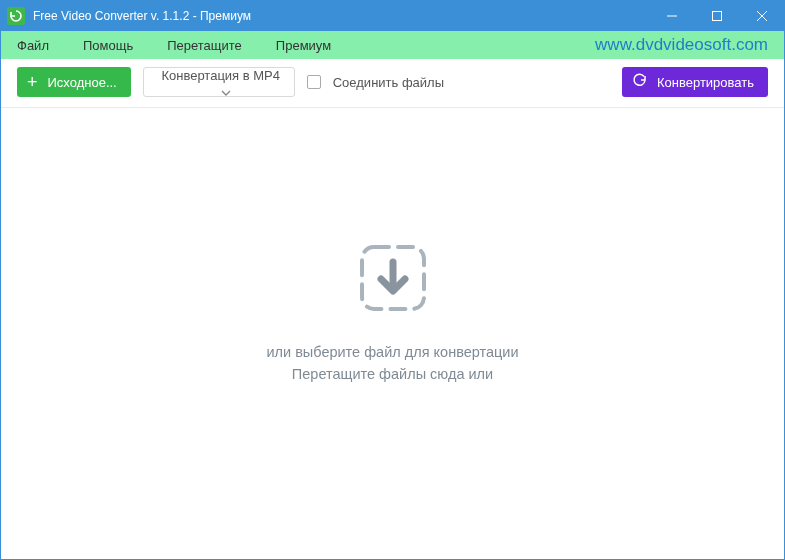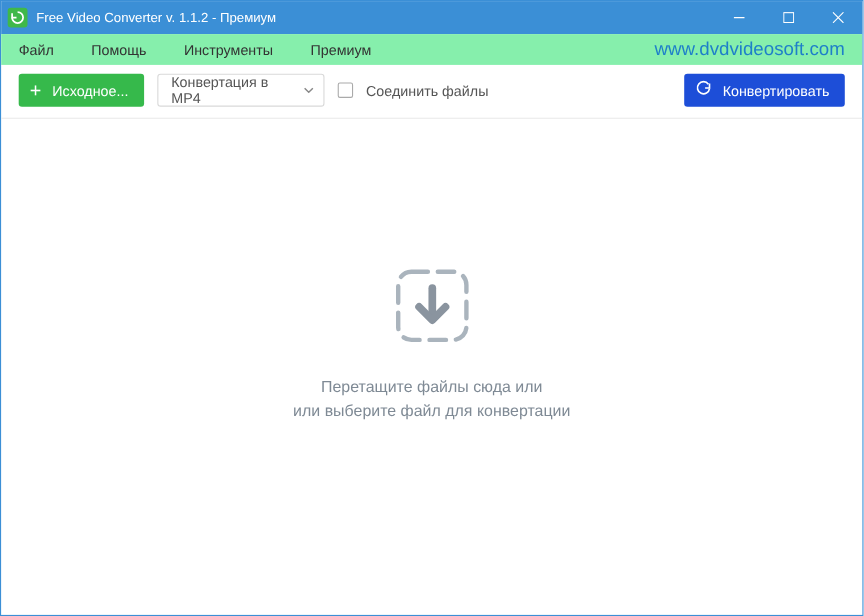--- a/index.html
+++ b/index.html
@@ -94,41 +94,41 @@
       color: #fff;
       padding-left: 10px;
     }
     .btn-add .plus {
       font-size: 18px;
       line-height: 1;
       margin-right: 10px;
       font-weight: 300;
     }
     .btn-convert {
-      background: #1d4ed8;
+      background: #6d28d9;
       color: #fff;
       padding-left: 10px;
       margin-left: 23px;
     }
     .btn-convert .refresh {
       margin-right: 10px;
     }
     .select {
       height: 30px;
       border: 1px solid #d9d9d9;
       border-radius: 3px;
       display: flex;
       align-items: center;
       padding: 0 8px 0 12px;
       color: #555;
       cursor: pointer;
       background: #fff;
       justify-content: space-between;
     }
-    .select-format { width: 152px; }
+    .select-format { width: 152px; flex-direction: column; }
     .select-quality { width: 168px; }
     .chevron {
       color: #999;
       margin-left: 10px;
     }
     .checkbox-group {
       display: flex;
       align-items: center;
       gap: 12px;
       color: #555;
@@ -191,21 +191,21 @@
           <line x1="0" y1="0" x2="10" y2="10" stroke="#fff" stroke-width="1"></line>
           <line x1="10" y1="0" x2="0" y2="10" stroke="#fff" stroke-width="1"></line>
         </svg>
     </div>
   </div>
 </div>
 
 <div class="menubar">
   <div class="menu-item">Файл</div>
   <div class="menu-item">Помощь</div>
-  <div class="menu-item">Инструменты</div>
+  <div class="menu-item">Перетащите</div>
   <div class="menu-item">Премиум</div>
   <div class="spacer"></div>
   <div class="site-link">www.dvdvideosoft.com</div>
 </div>
 
 <div class="toolbar">
   <div class="btn btn-add">
     <span class="plus">+</span>
     <span>Исходное...</span>
   </div>
@@ -239,15 +239,15 @@
 <div class="dropzone">
   <div class="drop-icon">
     <svg width="78" height="78" viewBox="0 0 78 78">
       <rect x="8" y="8" width="62" height="62" rx="12" ry="12" stroke="#aab4bd" stroke-width="4" fill="none" stroke-dasharray="15 9" stroke-linecap="round"></rect>
       <g stroke="#8a949f" stroke-width="7" fill="none" stroke-linecap="round" stroke-linejoin="round">
         <line x1="39" y1="23" x2="39" y2="50"></line>
         <polyline points="27,40 39,52 51,40"></polyline>
       </g>
     </svg>
   </div>
+  <div class="drop-line">или выберите файл для конвертации</div>
   <div class="drop-line">Перетащите файлы сюда или</div>
-  <div class="drop-line">или выберите файл для конвертации</div>
 </div>
 
 </body></html>

